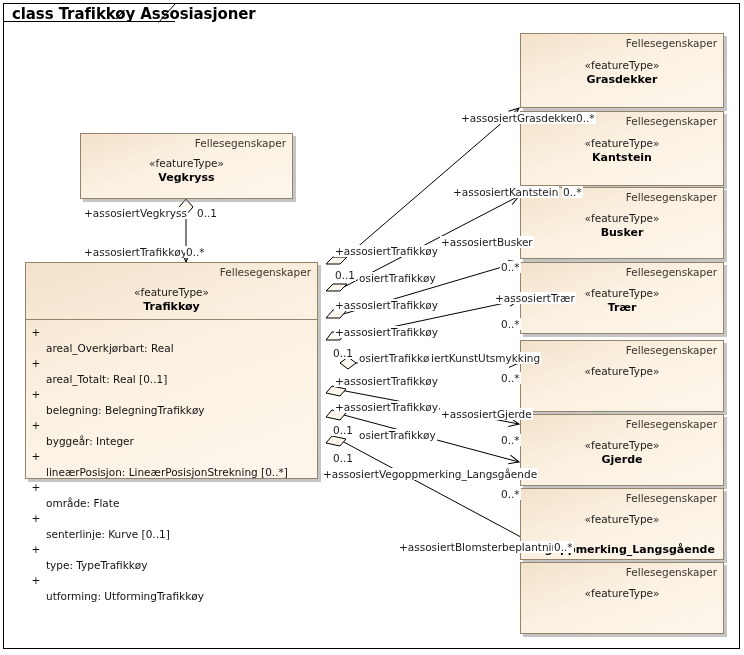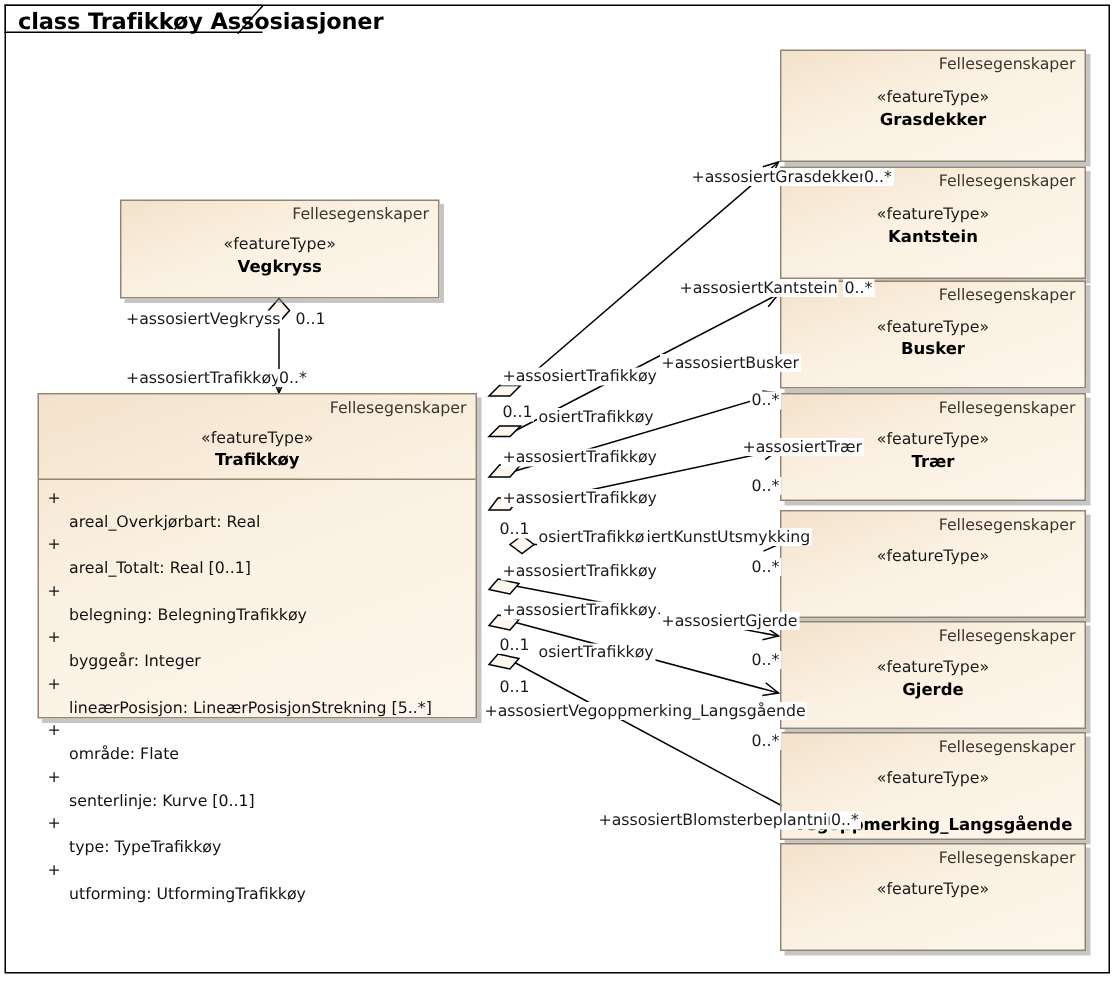--- a/index.html
+++ b/index.html
@@ -158,21 +158,21 @@
     <div class="attr-row">
       <span class="attr-vis">+</span>
       <span class="attr-txt">belegning: BelegningTrafikkøy</span>
     </div>
     <div class="attr-row">
       <span class="attr-vis">+</span>
       <span class="attr-txt">byggeår: Integer</span>
     </div>
     <div class="attr-row">
       <span class="attr-vis">+</span>
-      <span class="attr-txt">lineærPosisjon: LineærPosisjonStrekning [5..*]</span>
+      <span class="attr-txt">lineærPosisjon: LineærPosisjonStrekning [0..*]</span>
     </div>
     <div class="attr-row">
       <span class="attr-vis">+</span>
       <span class="attr-txt">område: Flate</span>
     </div>
     <div class="attr-row">
       <span class="attr-vis">+</span>
       <span class="attr-txt">senterlinje: Kurve [0..1]</span>
     </div>
     <div class="attr-row">

